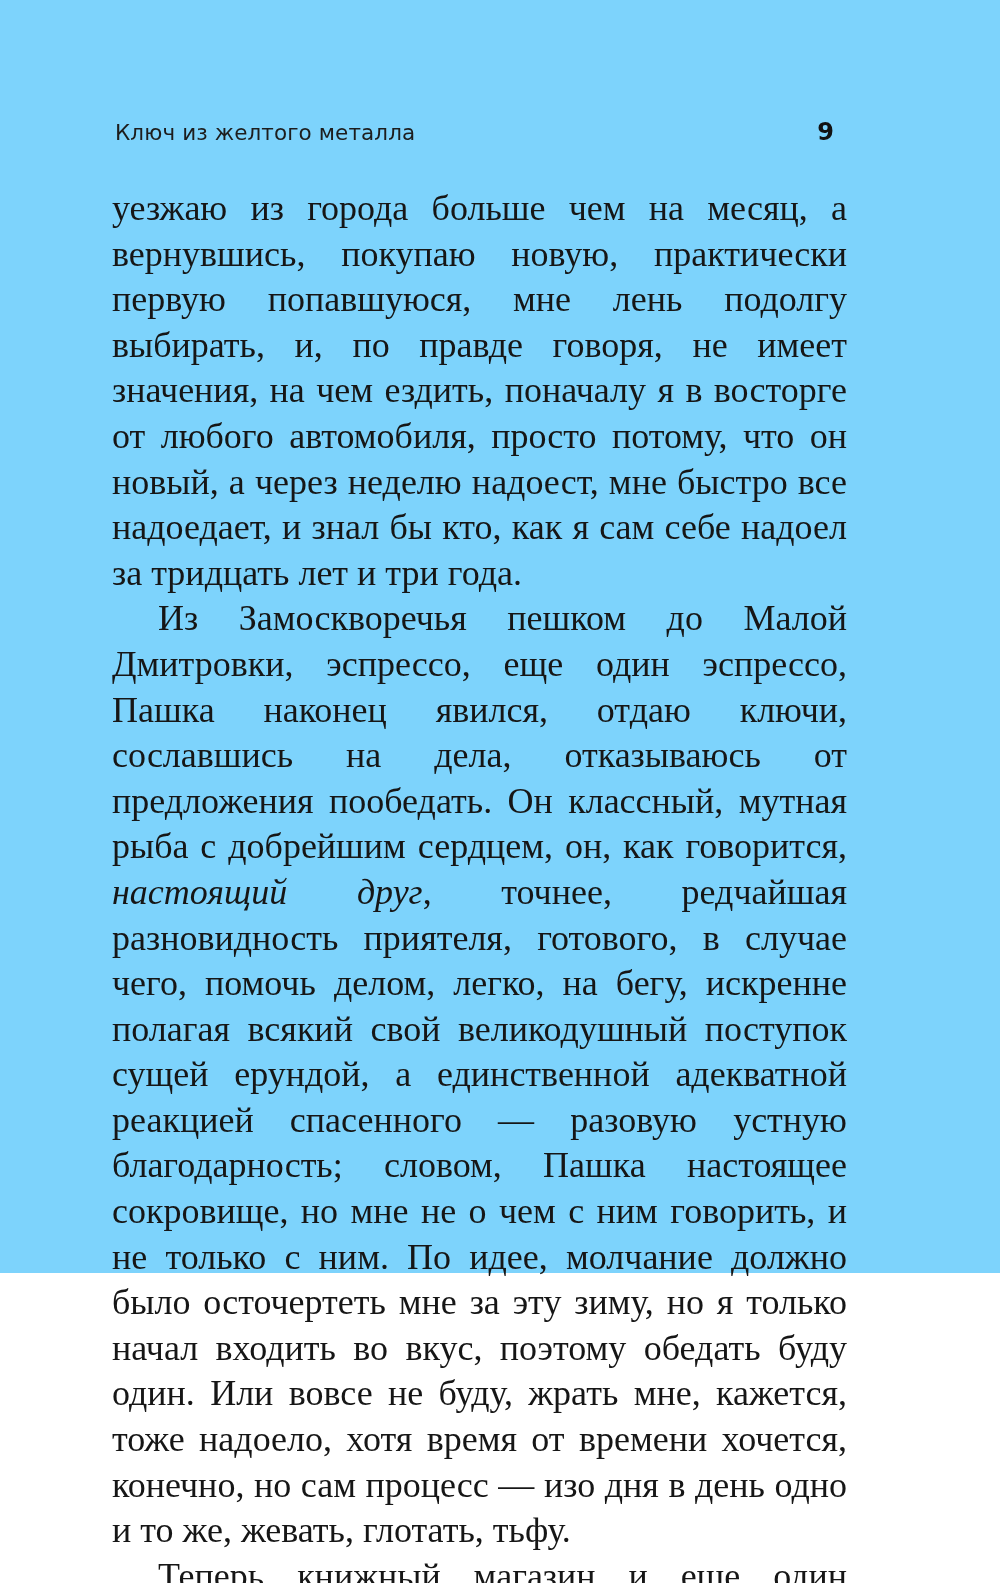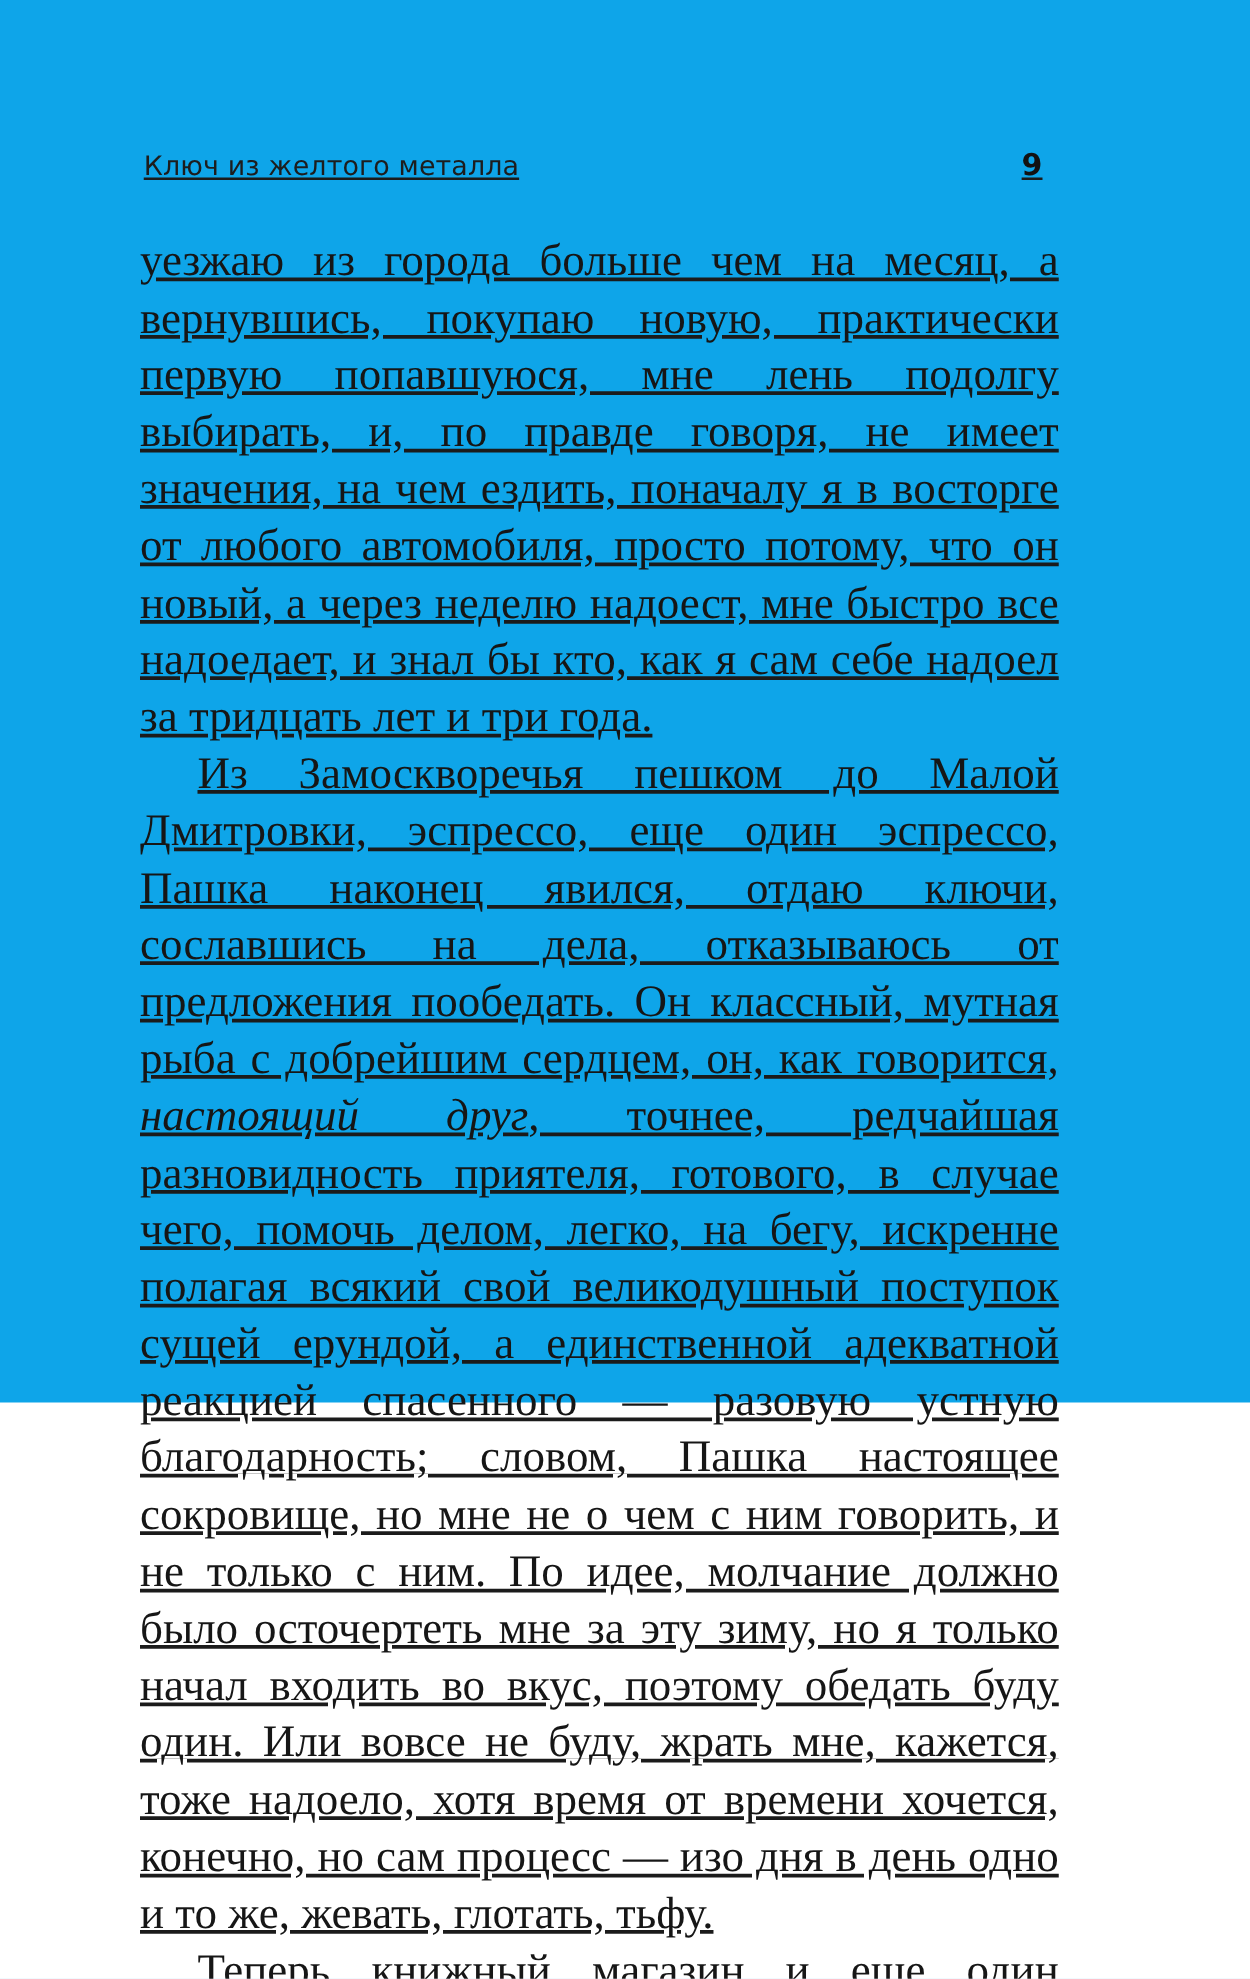--- a/index.html
+++ b/index.html
@@ -10,25 +10,24 @@
   body {
     width: 1000px;
     height: 1583px;
     font-family: "Liberation Serif", "DejaVu Serif", serif;
     color: #1b1b1b;
     -webkit-font-smoothing: antialiased;
   }
   .page {
     position: relative;
     width: 1000px;
-    height: 1122px;
+    height: 1273px;
     box-sizing: border-box;
     padding: 118px 112px 60px 112px;
-    background: #0ea5e9;
-    text-decoration: underline;
+    background: #7dd3fc;
   }
   .running-head {
     display: flex;
     align-items: baseline;
     justify-content: space-between;
     width: 730px;
     margin: 0 auto 0 0;
     padding-left: 3px;
     padding-right: 8px;
     box-sizing: border-box;

